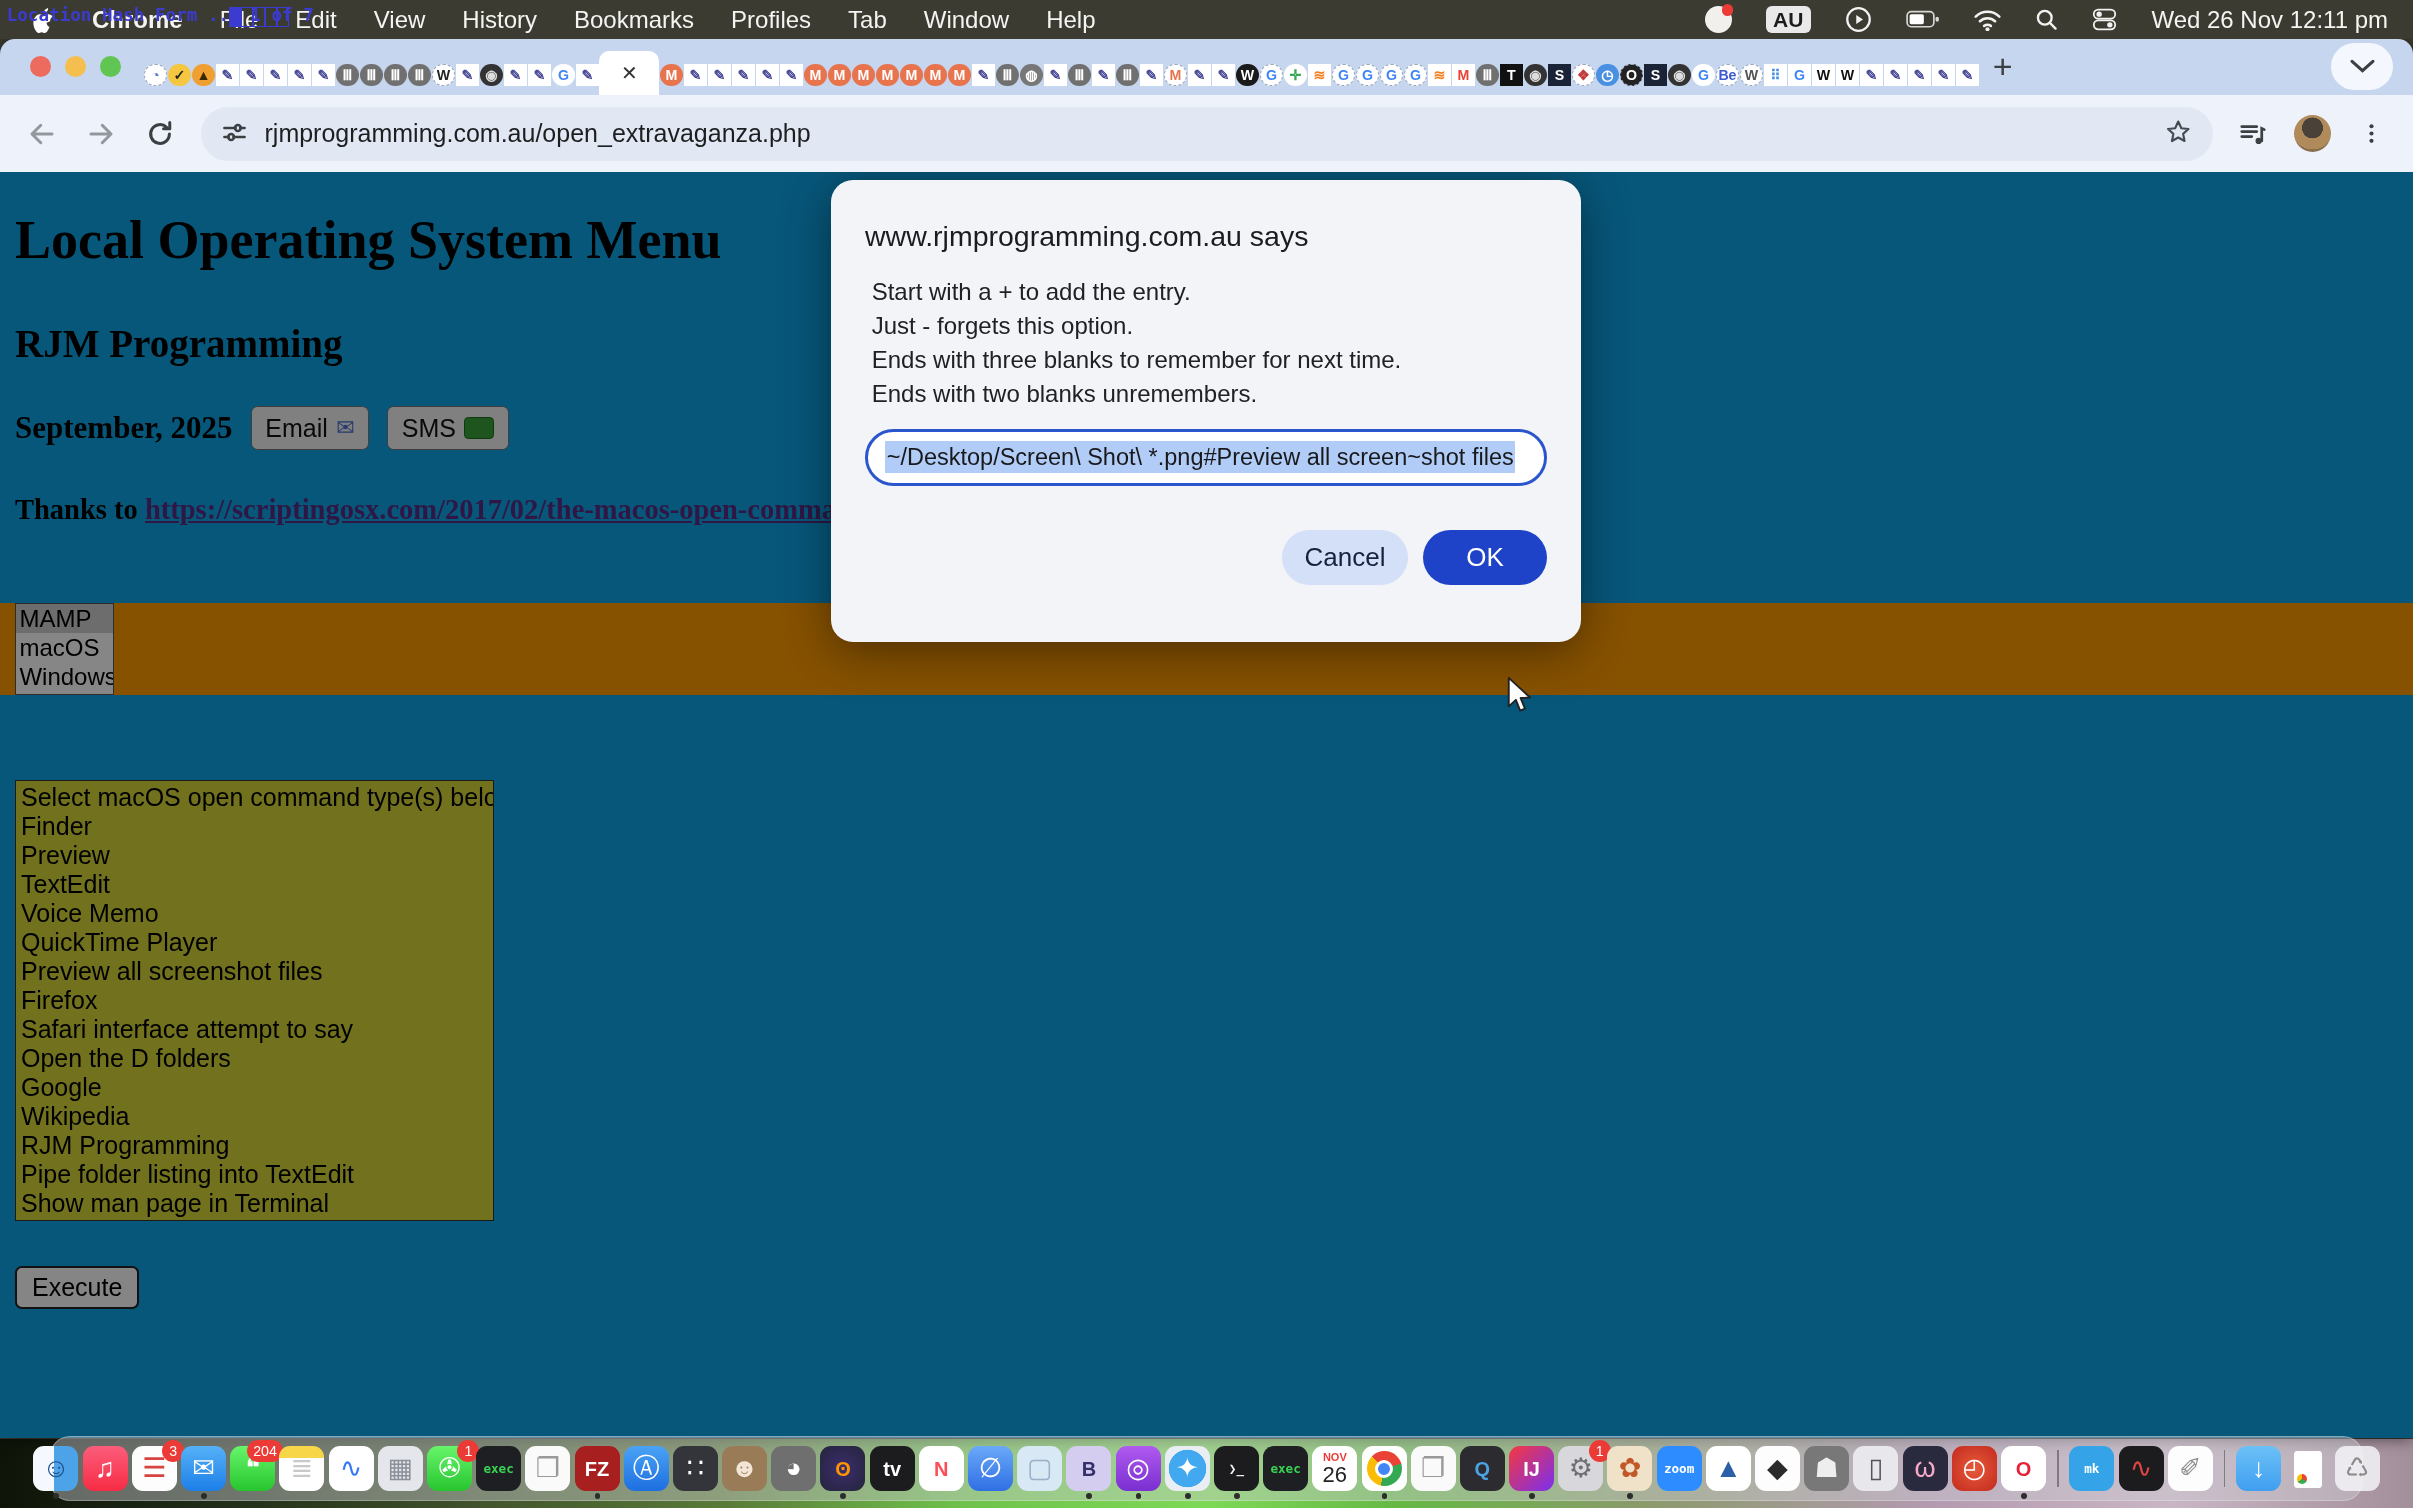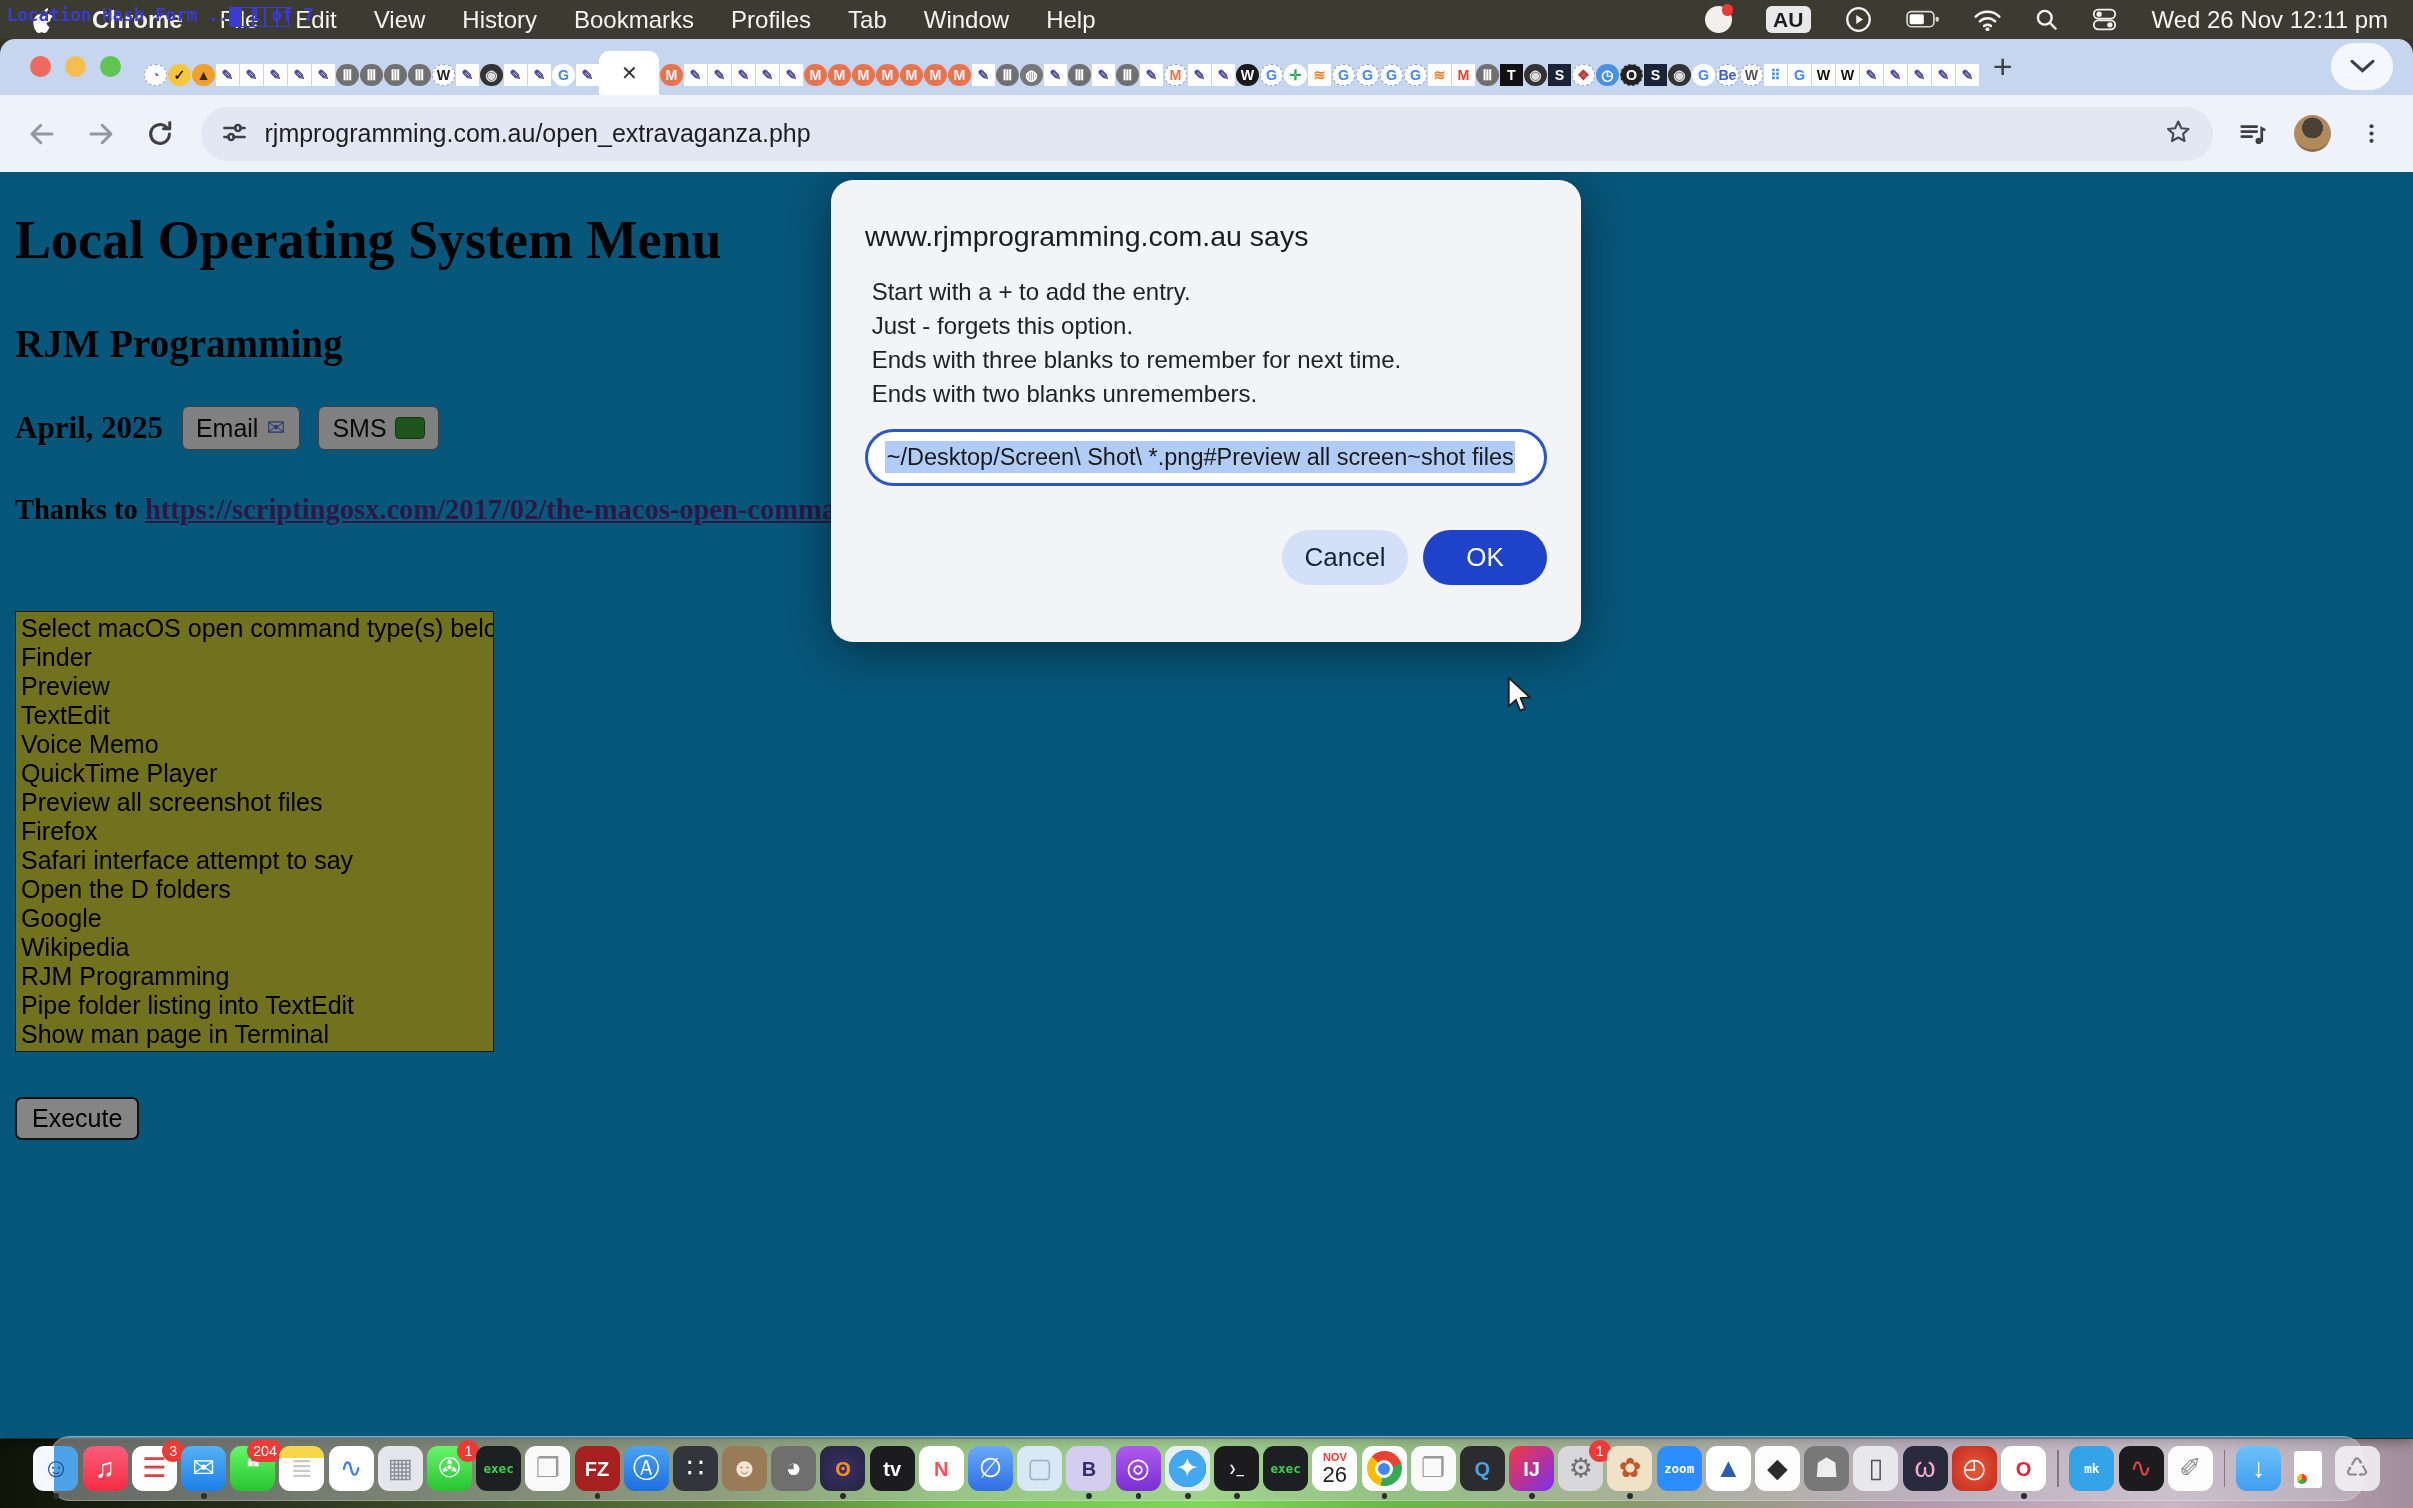--- a/index.html
+++ b/index.html
@@ -474,32 +474,39 @@
           <circle cx="12" cy="19" r="2" fill="#3c4043"></circle>
         </svg>
     </span>
   </div>
 
   <div class="content">
     <div class="inner">
       <div class="h1">Local Operating System Menu</div>
       <div class="h2">RJM Programming</div>
       <div class="h3-row">
-        <span class="h3">April, 2025</span>
+        <span class="h3">September, 2025</span>
         <span class="pill-btn">
           <span>Email</span>
           <span class="email-glyph">✉</span>
         </span>
         <span class="pill-btn">
           <span>SMS</span>
           <span class="sms-glyph"></span>
         </span>
       </div>
       <div class="thanks-row">
         <span>Thanks to </span><a href="#">https://scriptingosx.com/2017/02/the-macos-open-command/</a>
+      </div>
+      <div class="orange-row" style="margin-left:-15px; padding-left:15px;">
+        <div class="os-select" id="os-select">
+            <div class="opt sel">MAMP</div>
+            <div class="opt">macOS</div>
+            <div class="opt">Windows</div>
+          </div>
       </div>
       <div class="cmd-select" id="cmd-select">
           <div class="opt">Select macOS open command type(s) below ...</div>
           <div class="opt">Finder</div>
           <div class="opt">Preview</div>
           <div class="opt">TextEdit</div>
           <div class="opt">Voice Memo</div>
           <div class="opt">QuickTime Player</div>
           <div class="opt">Preview all screenshot files</div>
           <div class="opt">Firefox</div>

